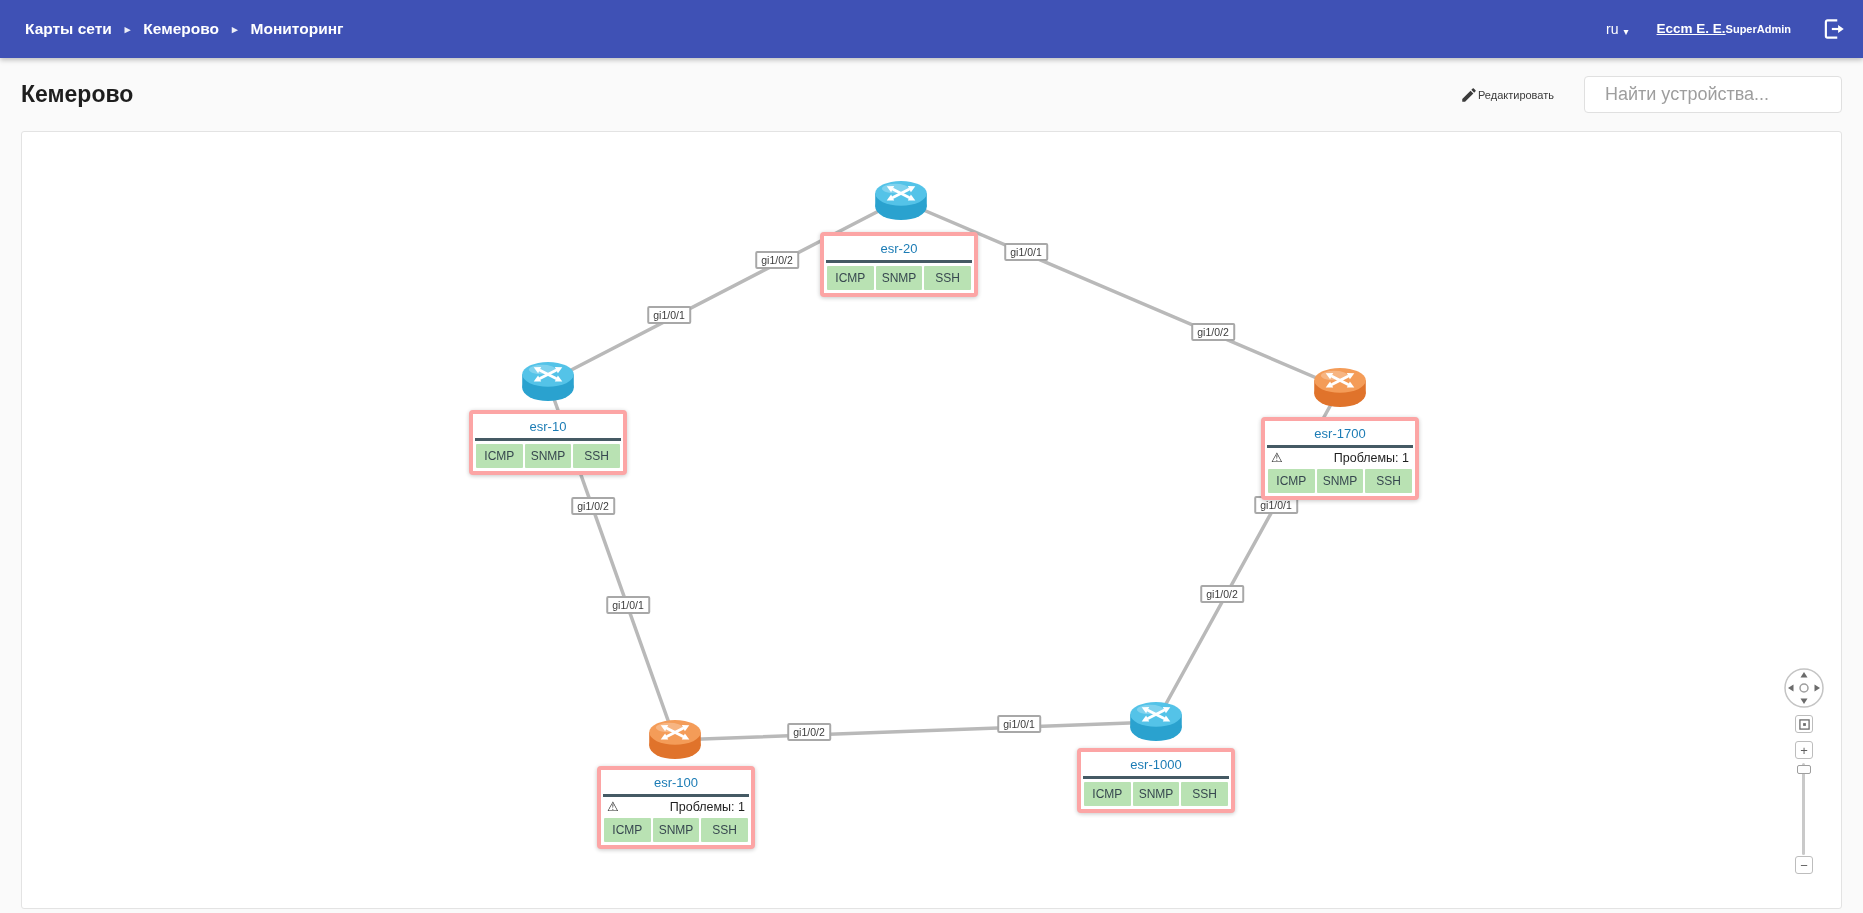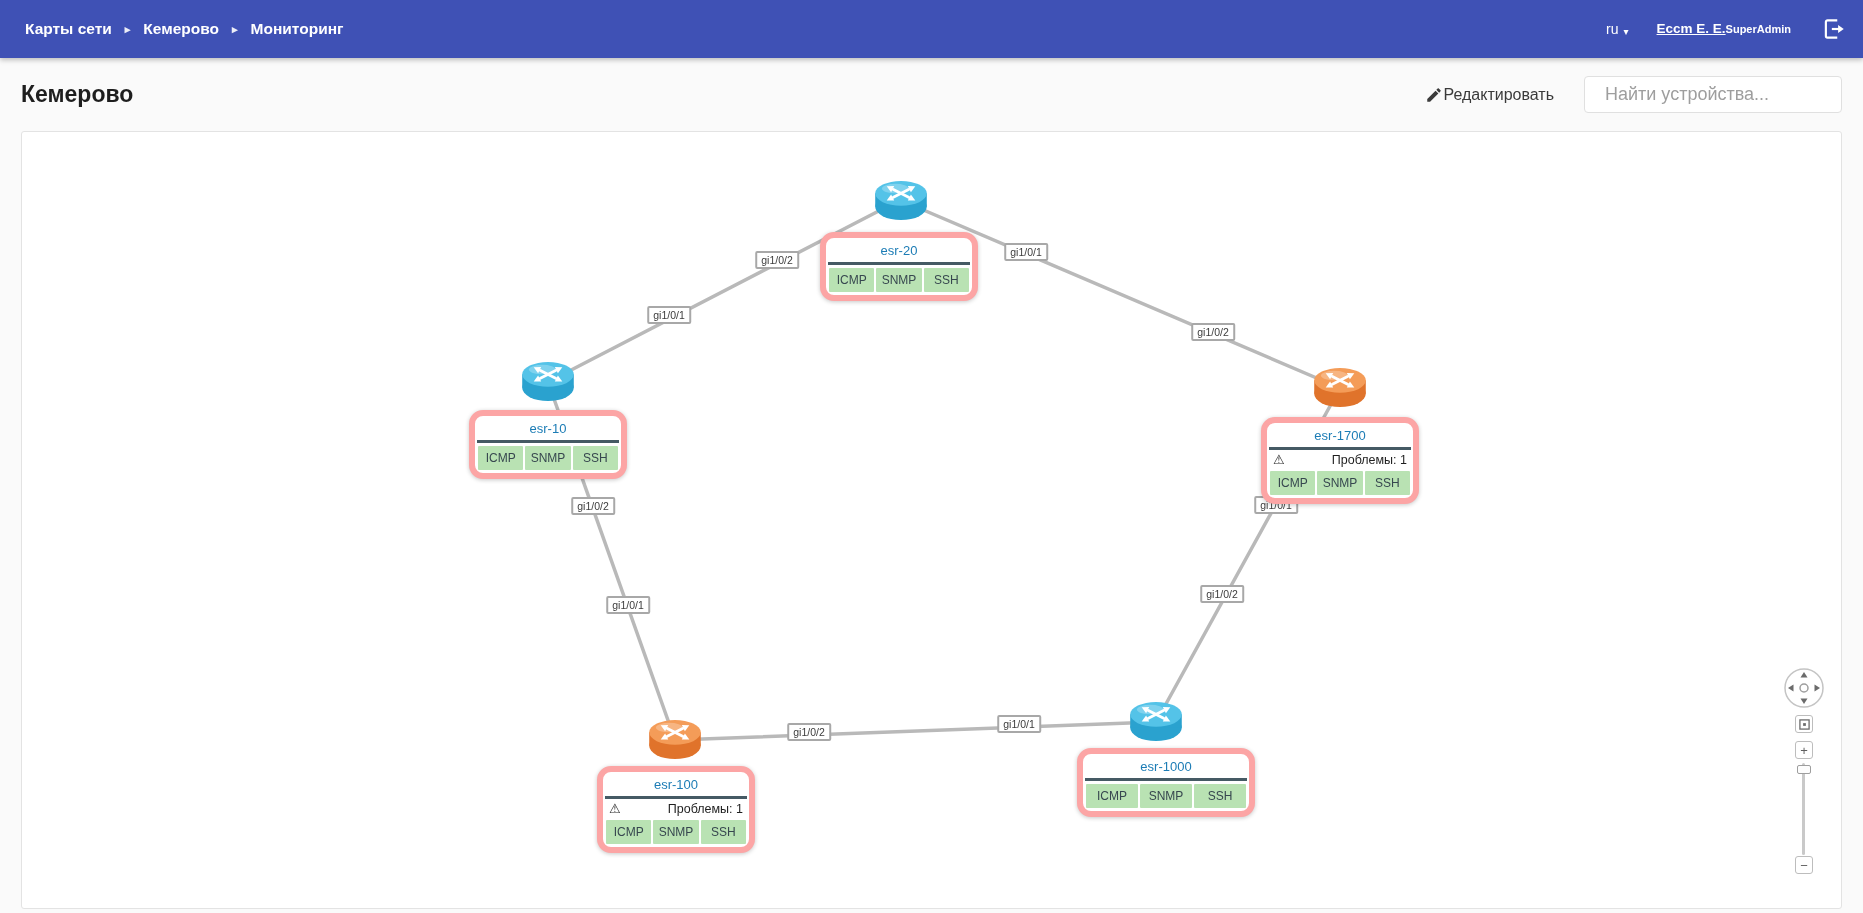--- a/index.html
+++ b/index.html
@@ -20,41 +20,41 @@
   .user-name { font-size:13.5px; font-weight:700; text-decoration:underline; }
   .user-role { font-size:11px; font-weight:700; }
   .logout { background:none; border:none; padding:2px; cursor:pointer; display:flex; }
 
   
   .page-header { position:absolute; left:0; top:58px; width:1863px; height:73px;
     display:flex; align-items:center; justify-content:space-between; padding:0 21px; }
   .page-title { margin:0; font-size:23px; font-weight:700; color:#1e1e1e; }
   .header-actions { display:flex; align-items:center; gap:24px; }
   .edit-btn { display:flex; align-items:center; background:none; border:none;
-    font-size:16px; color:#3a3a3a; cursor:pointer; font-family:inherit; }
+    font-size:11px; color:#3a3a3a; cursor:pointer; font-family:inherit; }
   .search { width:258px; height:37px; background:#fff; border:1px solid #e0e0e0; border-radius:4px;
     display:flex; align-items:center; padding:0 10px; gap:8px; }
   .search input { border:none; outline:none; flex:1; font-size:18px; color:#333; background:transparent; font-family:inherit; }
   .search input::placeholder { color:#9e9e9e; }
 
   
   .map { position:absolute; left:21px; top:131px; width:1821px; height:778px; background:#fff;
     border:1px solid #e3e3e3; border-radius:3px; }
   .edges { position:absolute; left:0; top:0; }
   .edges line { stroke:#b9b9b9; stroke-width:3.5; stroke-linecap:round; }
 
   .edge-label { position:absolute; transform:translate(-50%,-50%); background:#fff;
     border:2px solid #a8a8a8; border-radius:2px; padding:1px 4px; font-size:10.5px;
     color:#3c3c3c; white-space:nowrap; z-index:3; }
 
   .router { position:absolute; width:54px; height:42px; z-index:4; cursor:pointer; }
   .router.cyan   { --rtop:#54c3e8; --rbody:#2aa2cf; }
   .router.orange { --rtop:#f49c58; --rbody:#e0732b; }
 
-  .node-card { position:absolute; background:#fff; border:6px solid #fca5a5; border-radius:14px;
+  .node-card { position:absolute; background:#fff; border:4px solid #fca5a5; border-radius:4px;
     box-shadow:0 1px 4px rgba(0,0,0,.22); padding:3px; z-index:5; cursor:pointer; }
   .card-title { font-size:13px; color:#1c7cb5; text-align:center; padding:2px 0 4px; font-weight:500; }
   .card-divider { height:2.5px; background:#455a64; margin:0 -1px; }
   .services { display:flex; gap:2px; margin-top:3px; }
   .svc { flex:1; background:#b9e2b3; text-align:center; font-size:12px; color:#37474f;
     padding:5px 0; border-radius:1px; }
   .problems-row { display:flex; align-items:center; justify-content:space-between;
     padding:3px 3px 1px; font-size:12.5px; color:#1f1f1f; }
   .warn { font-size:13px; line-height:1; }
 
@@ -216,21 +216,21 @@
       <span class="warn">⚠</span>
       <span>Проблемы: 1</span>
     </div>
     <div class="services">
       <span class="svc">ICMP</span>
       <span class="svc">SNMP</span>
       <span class="svc">SSH</span>
     </div>
   </div>
 
-  <div class="node-card" style="left:1055px;top:616px;width:178px">
+  <div class="node-card" style="left:1055px;top:616px;width:158px">
     <div class="card-title">esr-1000</div>
     <div class="card-divider"></div>
     <div class="services">
       <span class="svc">ICMP</span>
       <span class="svc">SNMP</span>
       <span class="svc">SSH</span>
     </div>
   </div>
 
   <div class="pan-control">

